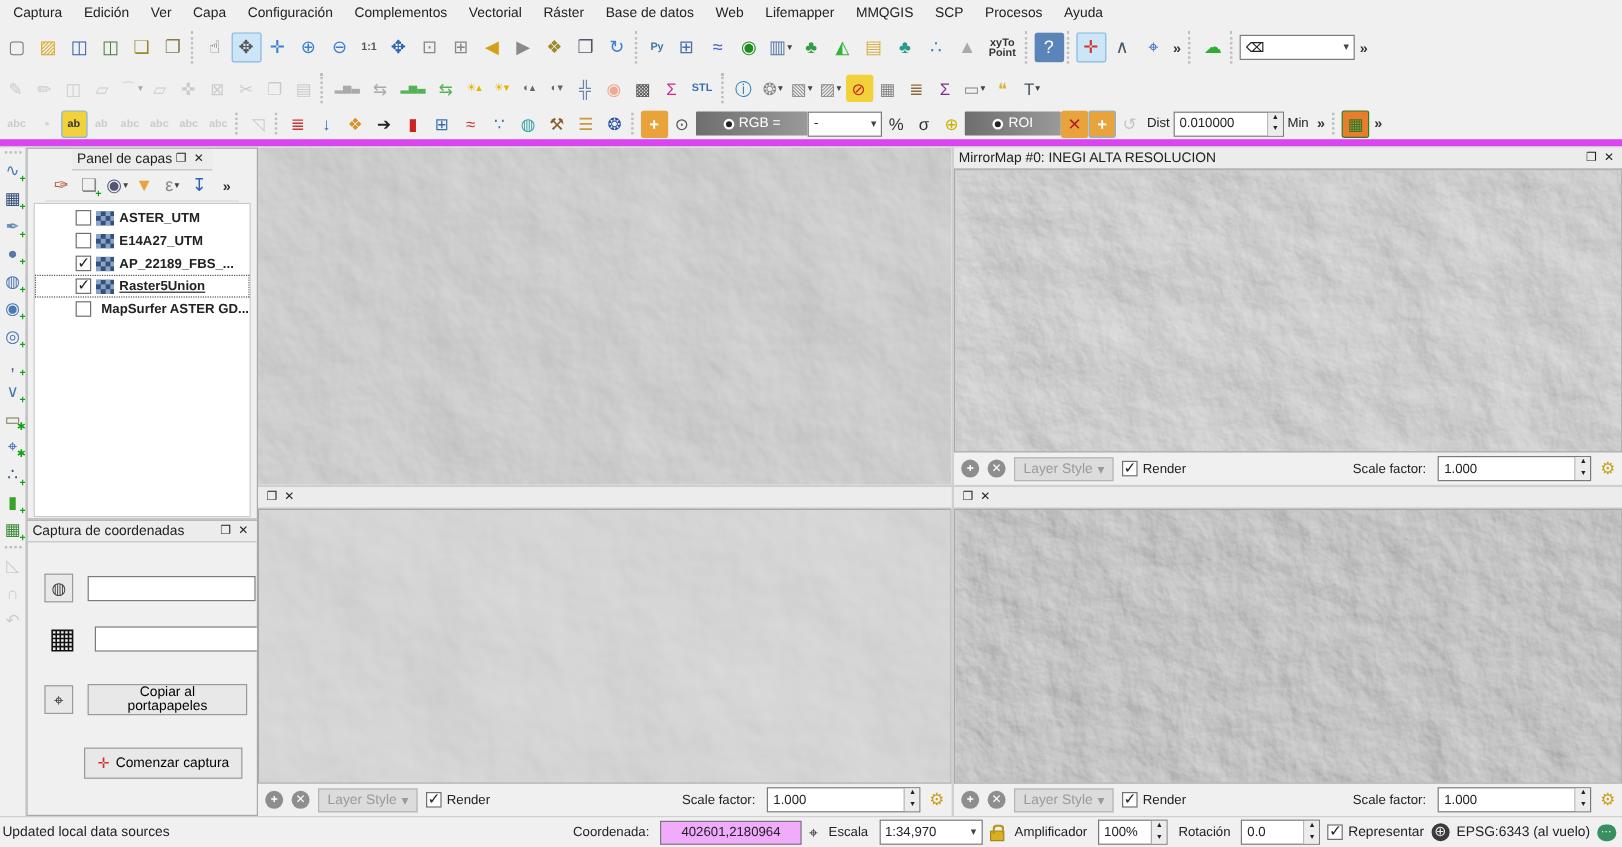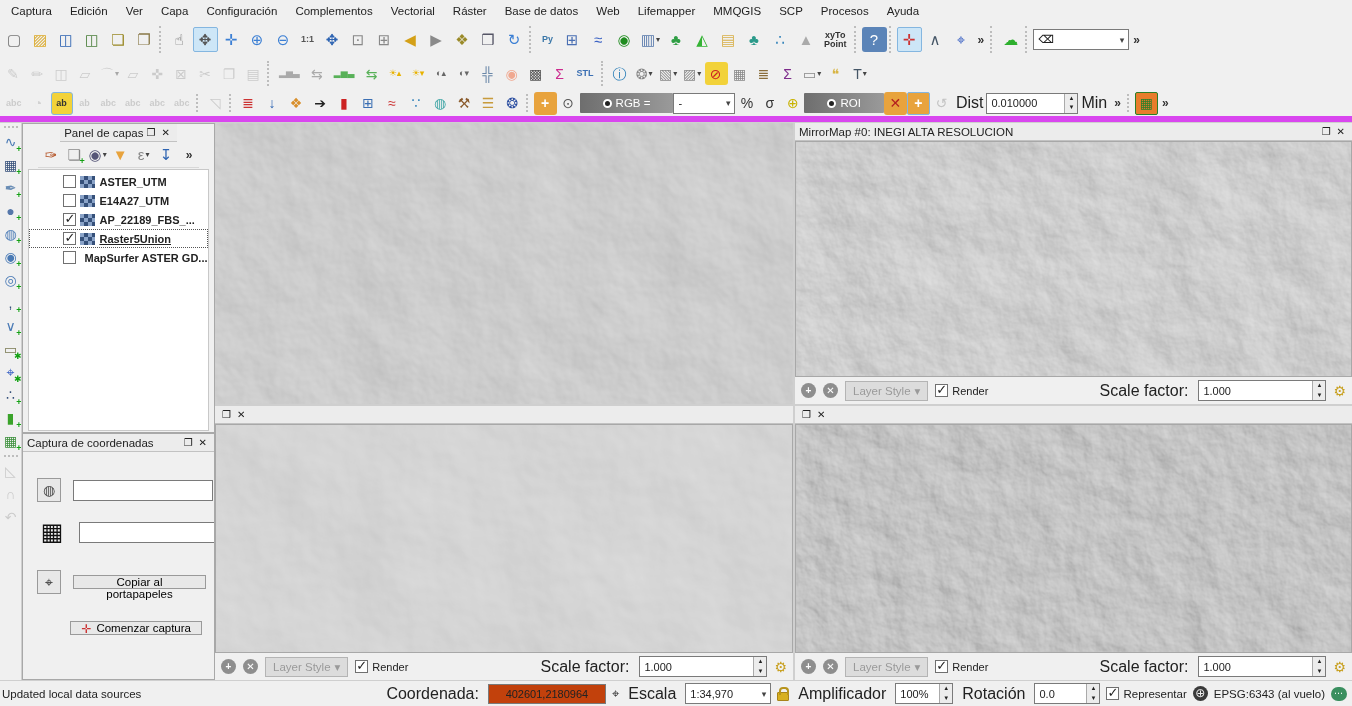--- a/index.html
+++ b/index.html
@@ -34,21 +34,21 @@
   .pill { display:flex; align-items:center; gap:4px; height:20px; padding:0 23px;
           background:linear-gradient(90deg,#6e6e6e,#9a9a9a); color:#fff; font-size:11.5px; border-radius:1px; }
   .pill .radio { width:9px; height:9px; border:2px solid #fff; border-radius:50%; background:#222; }
   .combo { display:flex; align-items:center; justify-content:space-between; background:#fff;
            border:1px solid #7a7a7a; height:21px; padding:0 4px; font-size:11px; }
   .combo .caret { font-size:9px; color:#444; }
   .spin { display:flex; border:1px solid #7a7a7a; background:#fff; height:21px; align-items:stretch; }
   .spin .val { padding:1px 4px; font-size:11px; display:flex; align-items:center; flex:1; }
   .spin .st { width:13px; border-left:1px solid #aaa; display:flex; flex-direction:column; }
   .spin .st i { flex:1; font-size:6px; line-height:8px; text-align:center; background:#ececec; cursor:default; }
-  .lbl { font-size:16px; padding:0 3px; }
+  .lbl { font-size:11px; padding:0 3px; }
 
   
   .mainrow { display:flex; height:558px; border-top:1px solid #cfcfcf; }
   .leftstrip { width:22px; background:#f0f0f0; border-right:1px solid #cfcfcf; display:flex; flex-direction:column;
                align-items:center; padding-top:2px; gap:3px; overflow:hidden; }
   .leftstrip .hdot { width:14px; border-top:2px dotted #bdbdbd; margin:1px 0; }
   .lsi { position:relative; width:20px; height:20px; display:flex; align-items:center; justify-content:center; flex:none; }
   .lsi .g { font-size:14px; }
   .lsi .badge { position:absolute; right:-1px; bottom:-2px; font-size:9px; font-weight:bold; color:#14a014; text-shadow:0 0 2px #fff; }
   .lsi .arr { position:absolute; right:-4px; top:6px; font-size:7px; color:#444; }
@@ -75,42 +75,42 @@
            background-size:8px 8px; }
   .thumb[data-thumb="false"] { visibility:hidden; width:0; }
   .llabel { font-weight:bold; font-size:11px; white-space:nowrap; }
 
   .coordbody { flex:1; padding:26px 8px 10px 14px; display:flex; flex-direction:column; gap:17px; }
   .crow { display:flex; align-items:center; gap:12px; }
   .sqbtn { width:24px; height:24px; border:1px solid #9a9a9a; background:#e8e8e8; display:flex; align-items:center;
            justify-content:center; font-size:14px; flex:none; }
   .gridicon { width:30px; height:26px; display:flex; align-items:center; justify-content:center; font-size:24px; color:#111; flex:none; }
   .cinput { width:140px; height:21px; border:1px solid #7a7a7a; background:#fff; }
-  .pushbtn { height:14px; border:1px solid #9a9a9a; background:#e8e8e8; padding:0 10px; font-size:11.5px;
-             display:flex; align-items:flex-start; gap:5px; }
+  .pushbtn { height:26px; border:1px solid #9a9a9a; background:#e8e8e8; padding:0 10px; font-size:11.5px;
+             display:flex; align-items:center; gap:5px; }
   .pushbtn .ic { color:#c33; font-size:12px; }
 
   
   .mapgrid { flex:1; display:grid; grid-template-columns:578px 557px; grid-template-rows:281px 1fr; gap:2px; background:#cfcfcf; }
   .mapcell { background:#f0f0f0; overflow:hidden; display:flex; flex-direction:column; }
   .mircanvas, .maincanvas { flex:1; overflow:hidden; background:#dcdcdc; border:1px solid #a8a8a8; }
   .maincanvas { border:none; }
   .mircanvas svg, .maincanvas svg { display:block; width:100%; height:100%; }
   .mirbar { height:27px; display:flex; align-items:center; gap:7px; padding:0 6px; flex:none; }
   .cbt { width:15px; height:15px; border-radius:50%; background:#8e8e8e; color:#fff; font-size:10px; font-weight:bold;
          display:flex; align-items:center; justify-content:center; flex:none; cursor:default; }
   .disbtn { background:#dcdcdc; color:#9a9a9a; border:1px solid #b4b4b4; height:20px; padding:0 7px; font-size:11.5px;
             display:flex; align-items:center; gap:4px; }
   .mirbar .grow { flex:1; }
   .wrench { font-size:14px; color:#c8a020; }
 
   
   .statusbar { height:26px; display:flex; align-items:center; gap:6px; padding:0 5px; background:#f0f0f0; border-top:1px solid #cfcfcf; font-size:11.5px; }
   .statusbar .msg { flex:1; margin-left:-3px; white-space:nowrap; overflow:hidden; }
-  .sinput { width:118px; height:20px; border:1px solid #7a7a7a; background:#c2410c; text-align:center; line-height:18px; font-size:11px; }
+  .sinput { width:118px; height:20px; border:1px solid #7a7a7a; background:#f0abfc; text-align:center; line-height:18px; font-size:11px; }
   .lock { width:12px; height:9px; background:#d8b020; border:1px solid #a8841a; border-radius:1px; position:relative; margin-top:5px; }
   .lock::before { content:""; position:absolute; top:-6px; left:1px; width:6px; height:6px; border:2px solid #b8941c;
                   border-bottom:none; border-radius:4px 4px 0 0; }
   .crsicon { width:15px; height:15px; border-radius:50%; background:#3a3a3a; color:#eee; font-size:12px; line-height:14px; text-align:center; }
   .chaticon { width:16px; height:14px; border-radius:7px; background:#3a8f5f; color:#fff; font-size:9px; line-height:13px;
               text-align:center; letter-spacing:1px; }
   .scb { display:flex; align-items:center; gap:4px; }
 </style>
 </head>
 <body>

